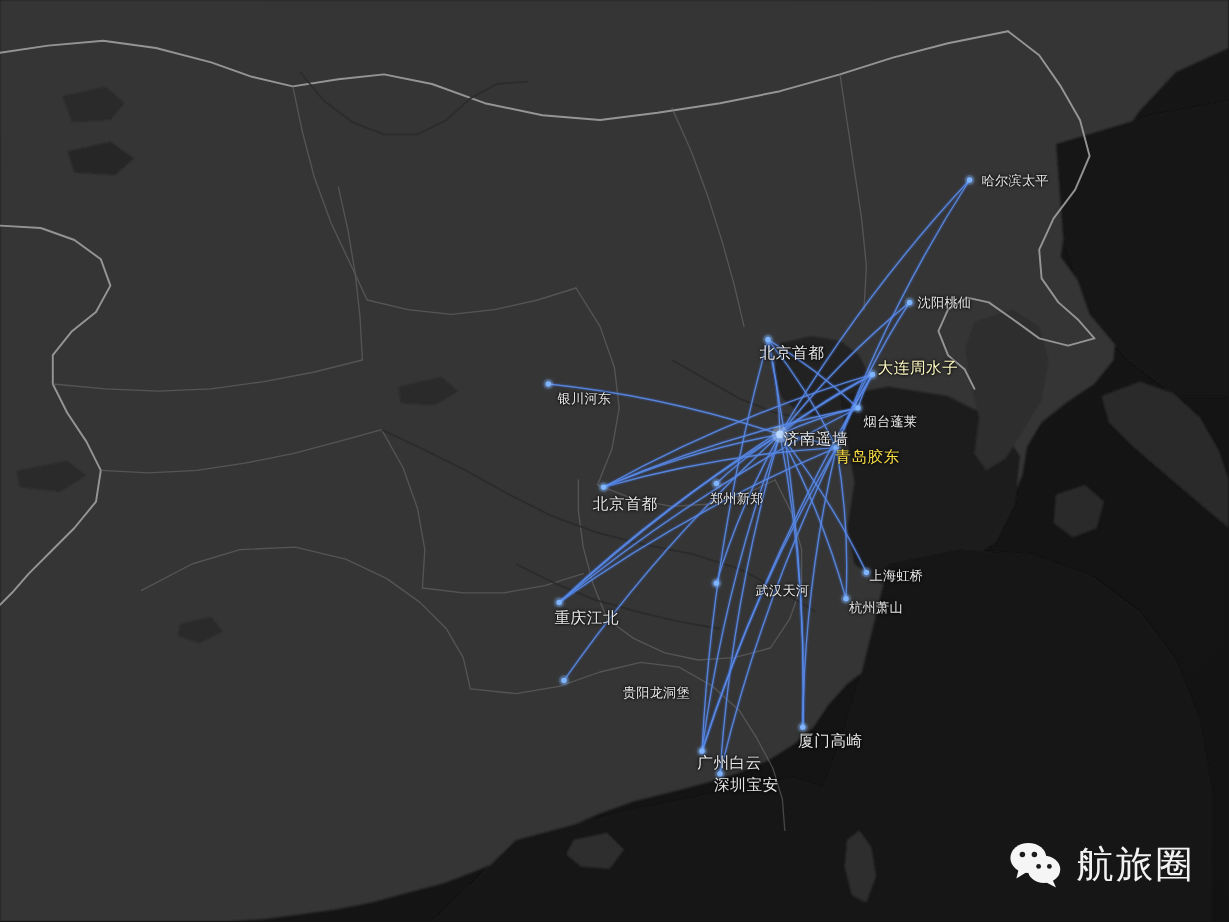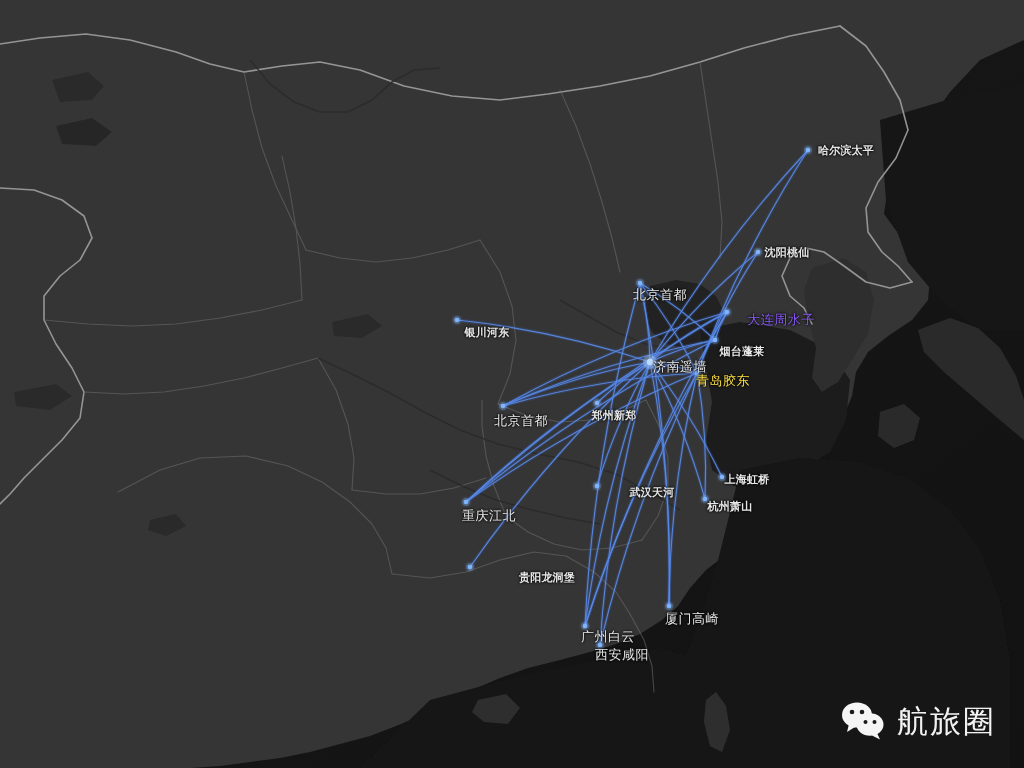--- a/index.html
+++ b/index.html
@@ -31,21 +31,21 @@
     position: absolute;
     color: #e8e8e8;
     font-size: 12px;
     line-height: 13px;
     white-space: nowrap;
     letter-spacing: 0.5px;
     text-shadow: 0 0 2px #000, 0 0 3px #000;
     transform: translate(-50%, 0);
     font-family: "DejaVu Sans", "Liberation Sans", sans-serif;
   }
-  .city-label.sm { font-size: 11px; letter-spacing: 0.2px; font-weight: bold; }
+  .city-label.sm { font-size: 11px; letter-spacing: 0.2px; }
   .city-label.lg { font-size: 13px; }
 
   #watermark {
     display: flex;
     align-items: flex-end;
     justify-content: flex-end;
     border-radius: 16px;
   }
   .wm-inner {
     display: flex;
@@ -292,35 +292,35 @@
       <circle cx="585" cy="626" r="4.2" fill="#7fb4ff" opacity="0.22"></circle>
       <circle cx="585" cy="626" r="2.3" fill="#7fb4ff" filter="url(#softGlow)"></circle>
       <circle cx="600" cy="645" r="4.2" fill="#7fb4ff" opacity="0.22"></circle>
       <circle cx="600" cy="645" r="2.3" fill="#7fb4ff" filter="url(#softGlow)"></circle>
     </svg>
 
   <div id="labels">
       <div class="city-label sm" style="left: 846px; top: 144px; color: rgb(232, 232, 232);">哈尔滨太平</div>
       <div class="city-label sm" style="left: 787px; top: 246px; color: rgb(232, 232, 232);">沈阳桃仙</div>
       <div class="city-label lg" style="left: 660px; top: 288px; color: rgb(232, 232, 232);">北京首都</div>
-      <div class="city-label lg" style="left: 765px; top: 313px; color: #8b5cf6; margin-left: 16px;">大连周水子</div>
+      <div class="city-label lg" style="left: 765px; top: 301px; color: #fef9c3;">大连周水子</div>
       <div class="city-label sm" style="left: 487px; top: 326px; color: rgb(232, 232, 232);">银川河东</div>
       <div class="city-label sm" style="left: 742px; top: 345px; color: rgb(232, 232, 232);">烟台蓬莱</div>
       <div class="city-label lg" style="left: 680px; top: 360px; color: rgb(232, 232, 232);">济南遥墙</div>
       <div class="city-label lg" style="left: 723px; top: 375px; color: #fde047; font-family: Liberation Mono, monospace;">青岛胶东</div>
       <div class="city-label sm" style="left: 614px; top: 409px; color: rgb(232, 232, 232);">郑州新郑</div>
       <div class="city-label lg" style="left: 521px; top: 414px; color: rgb(232, 232, 232);">北京首都</div>
       <div class="city-label sm" style="left: 747px; top: 473px; color: rgb(232, 232, 232);">上海虹桥</div>
       <div class="city-label sm" style="left: 652px; top: 486px; color: rgb(232, 232, 232);">武汉天河</div>
       <div class="city-label sm" style="left: 730px; top: 500px; color: rgb(232, 232, 232);">杭州萧山</div>
       <div class="city-label lg" style="left: 489px; top: 509px; color: rgb(232, 232, 232);">重庆江北</div>
       <div class="city-label sm" style="left: 499px; top: 571px; color: rgb(232, 232, 232); margin-left: 48px;">贵阳龙洞堡</div>
       <div class="city-label lg" style="left: 692px; top: 612px; color: rgb(232, 232, 232);">厦门高崎</div>
       <div class="city-label lg" style="left: 608px; top: 630px; color: rgb(232, 232, 232);">广州白云</div>
-      <div class="city-label lg" style="left: 622px; top: 648px; color: rgb(232, 232, 232);">西安咸阳</div>
+      <div class="city-label lg" style="left: 622px; top: 648px; color: rgb(232, 232, 232);">深圳宝安</div>
     </div>
 
   <div id="watermark">
     <div class="wm-inner">
       <svg width="46" height="38" viewBox="0 0 46 38">
         <ellipse cx="16" cy="13" rx="15" ry="12.6" fill="#f5f5f5"></ellipse>
         <path d="M8,22 L6,30 L14,25 Z" fill="#f5f5f5"></path>
         <circle cx="11" cy="10" r="2.3" fill="#1b1b1b"></circle>
         <circle cx="21" cy="10" r="2.3" fill="#1b1b1b"></circle>
         <ellipse cx="29" cy="22.5" rx="13.5" ry="11.3" fill="#f5f5f5"></ellipse>

